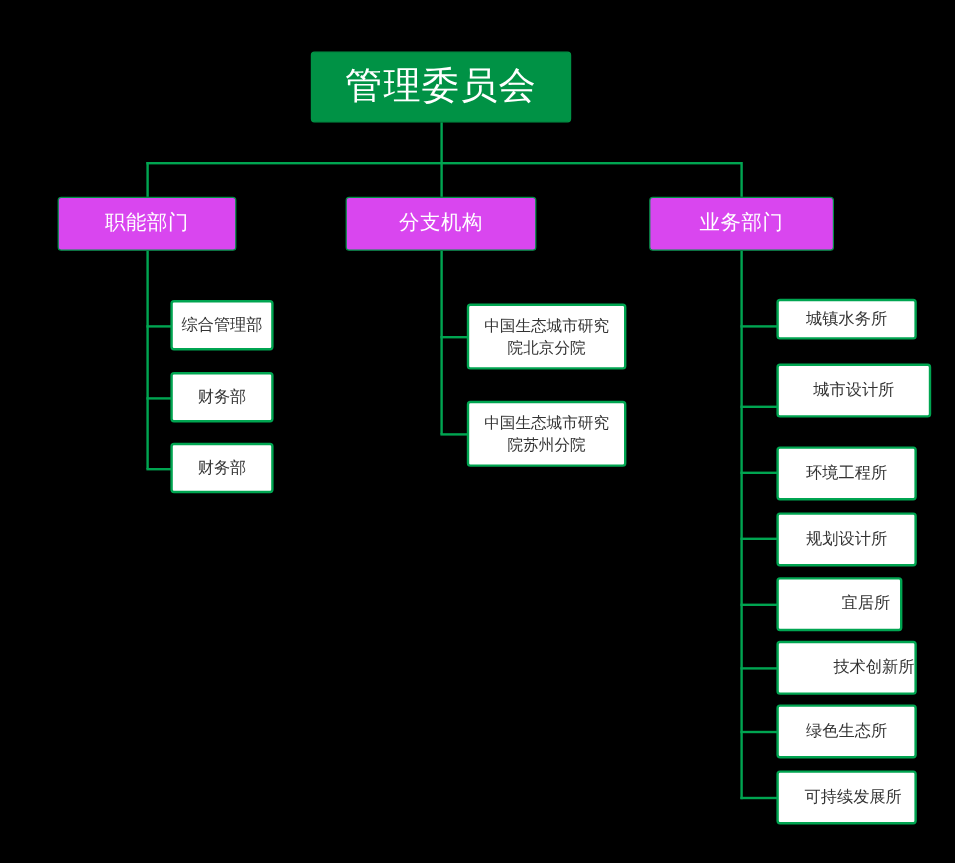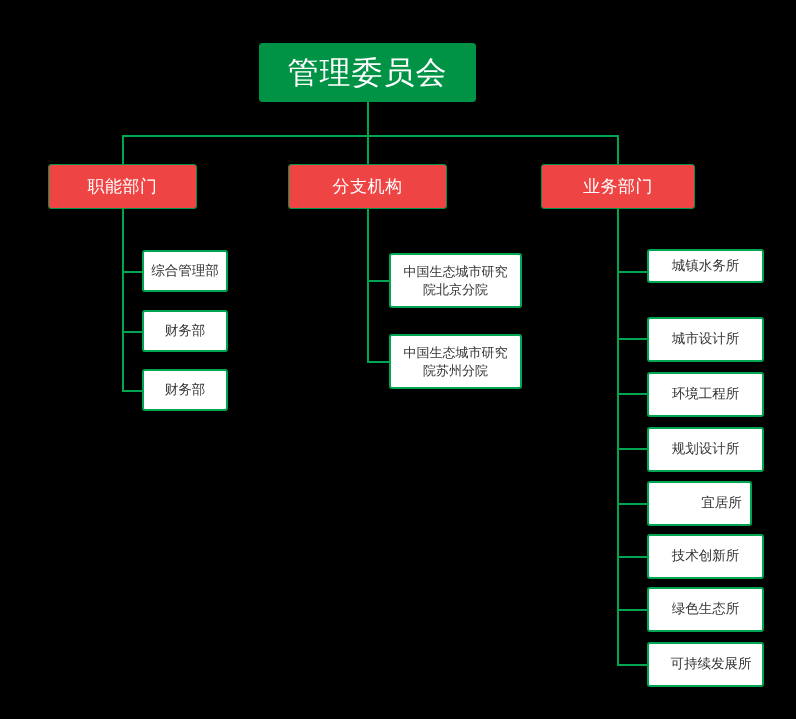--- a/index.html
+++ b/index.html
@@ -37,21 +37,21 @@
   
   .node.level-root {
     background: #009245;
     color: #ffffff;
     font-size: 31px;
     letter-spacing: 1px;
     border: 1px solid #009245;
   }
   
   .node.level-2 {
-    background: #ef4444;
+    background: #d946ef;
     color: #ffffff;
     font-size: 17px;
     letter-spacing: 0.5px;
     border: 1px solid #009245;
   }
   
   .node.level-3 {
     background: #ffffff;
     color: #333333;
     font-size: 13.5px;
@@ -131,33 +131,33 @@
   <div class="connector h" style="left:617px; top:393px; width:32px;"></div>
   <div class="connector h" style="left:617px; top:448px; width:32px;"></div>
   <div class="connector h" style="left:617px; top:503px; width:32px;"></div>
   <div class="connector h" style="left:617px; top:556px; width:32px;"></div>
   <div class="connector h" style="left:617px; top:609px; width:32px;"></div>
   <div class="connector h" style="left:617px; top:664px; width:32px;"></div>
 
   <div class="node level-3" style="left:647px; top:249px; width:117px; height:34px;">
     <span>城镇水务所</span>
   </div>
-  <div class="node level-3" style="left:647px; top:317px; width:117px; height:45px;">
+  <div class="node level-3" style="left:647px; top:303px; width:129px; height:45px;">
     <span>城市设计所</span>
   </div>
   <div class="node level-3" style="left:647px; top:372px; width:117px; height:45px;">
     <span>环境工程所</span>
   </div>
   <div class="node level-3" style="left:647px; top:427px; width:117px; height:45px;">
     <span>规划设计所</span>
   </div>
   <div class="node level-3" style="left:647px; top:481px; width:105px; height:45px;padding-left:44px;">
     <span>宜居所</span>
   </div>
-  <div class="node level-3" style="left:647px; top:534px; width:117px; height:45px;">
+  <div class="node level-3" style="left:647px; top:534px; width:117px; height:45px;justify-content:flex-end;">
     <span>技术创新所</span>
   </div>
   <div class="node level-3" style="left:647px; top:587px; width:117px; height:45px;">
     <span>绿色生态所</span>
   </div>
   <div class="node level-3" style="left:647px; top:642px; width:117px; height:45px;padding-left:11px;">
     <span>可持续发展所</span>
   </div>
 
 </div>

